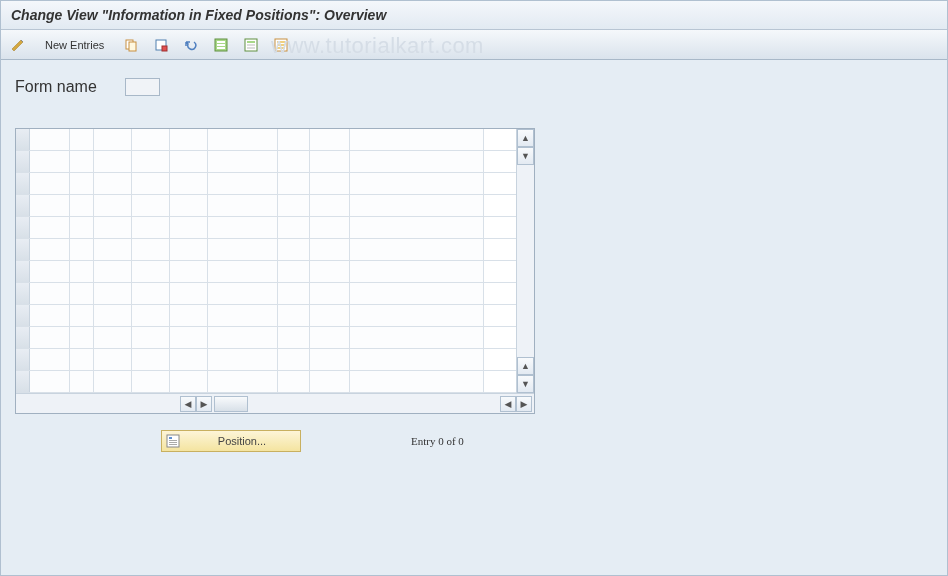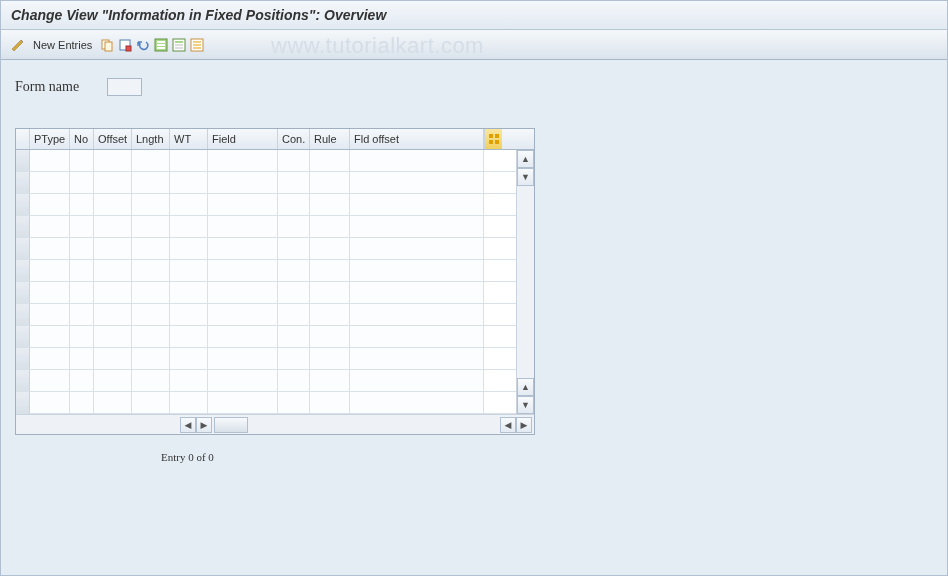--- a/index.html
+++ b/index.html
@@ -24,21 +24,21 @@
       font-weight: bold;
       font-size: 14px;
       color: #333;
       border-bottom: 1px solid #b8c5d3;
     }
     .toolbar {
       background: linear-gradient(to bottom, #f5f8fb, #dae3ec);
       padding: 4px 8px;
       display: flex;
       align-items: center;
-      gap: 0;
+      gap: 12px;
       border-bottom: 1px solid #a8b8c8;
       height: 30px;
     }
     .toolbar-btn {
       display: inline-flex;
       align-items: center;
       justify-content: center;
       width: 18px;
       height: 18px;
       cursor: pointer;
@@ -60,23 +60,22 @@
       pointer-events: none;
       z-index: 5;
     }
     .form-row {
       padding: 18px 14px 8px 14px;
       display: flex;
       align-items: center;
       gap: 28px;
     }
     .form-label {
-      font-size: 14px;
+      font-size: 16px;
       color: #333;
-      font-family: Liberation Serif, serif;
     }
     .form-input {
       width: 35px;
       height: 18px;
       background: #f0f3f7;
       border: 1px solid #a8b8c8;
     }
     .grid-container {
       margin: 24px 14px 0 14px;
       width: 520px;
@@ -300,40 +299,20 @@
 </div>
 
 <div class="watermark">www.tutorialkart.com</div>
 
 <div class="form-row">
   <span class="form-label">Form name</span>
   <div class="form-input"></div>
 </div>
 
 <div class="grid-container">
-  <div class="grid-header">
-    <div class="grid-header-selector"></div>
-    <div class="grid-header-cell col-ptype">PType</div>
-    <div class="grid-header-cell col-no">No</div>
-    <div class="grid-header-cell col-offset">Offset</div>
-    <div class="grid-header-cell col-lngth">Lngth</div>
-    <div class="grid-header-cell col-wt">WT</div>
-    <div class="grid-header-cell col-field">Field</div>
-    <div class="grid-header-cell col-con">Con.</div>
-    <div class="grid-header-cell col-rule">Rule</div>
-    <div class="grid-header-cell col-fldoffset">Fld offset</div>
-    <div class="grid-header-config">
-      <svg width="12" height="12" viewBox="0 0 12 12">
-          <rect x="1" y="1" width="4" height="4" fill="#e0a000"></rect>
-          <rect x="7" y="1" width="4" height="4" fill="#e0a000"></rect>
-          <rect x="1" y="7" width="4" height="4" fill="#e0a000"></rect>
-          <rect x="7" y="7" width="4" height="4" fill="#e0a000"></rect>
-        </svg>
-    </div>
-  </div>
   <div class="grid-body-wrap">
     <div class="grid-body" id="grid-body">
         <div class="grid-row">
           <div class="grid-row-selector"></div>
           <div class="grid-cell col-ptype"></div>
           <div class="grid-cell col-no"></div>
           <div class="grid-cell col-offset"></div>
           <div class="grid-cell col-lngth"></div>
           <div class="grid-cell col-wt"></div>
           <div class="grid-cell col-field"></div>
@@ -493,14 +472,26 @@
       <div class="hscroll-thumb"></div>
     </div>
     <div class="hscroll-right">
       <div class="hscroll-btn">◀</div>
       <div class="hscroll-btn">▶</div>
     </div>
   </div>
 </div>
 
 <div class="footer-row">
+  <div class="position-btn">
+    <span class="position-icon">
+      <svg width="14" height="14" viewBox="0 0 14 14">
+          <rect x="1" y="1" width="12" height="12" fill="#fff" stroke="#888"></rect>
+          <rect x="3" y="3" width="3" height="2" fill="#6090d0"></rect>
+          <rect x="3" y="6" width="8" height="1" fill="#aaa"></rect>
+          <rect x="3" y="8" width="8" height="1" fill="#aaa"></rect>
+          <rect x="3" y="10" width="8" height="1" fill="#aaa"></rect>
+        </svg>
+    </span>
+    <span class="position-label">Position...</span>
+  </div>
   <span class="entry-text">Entry 0 of 0</span>
 </div>
 
 </body></html>

